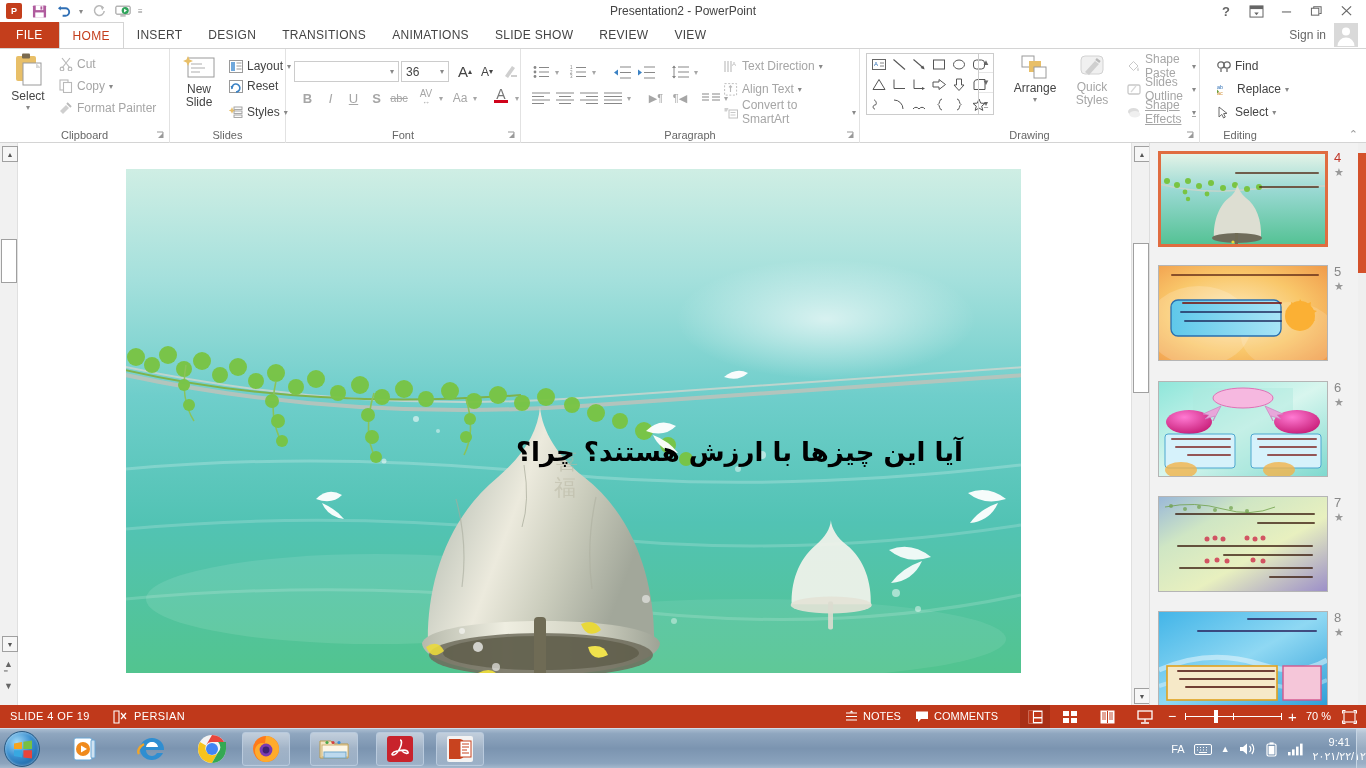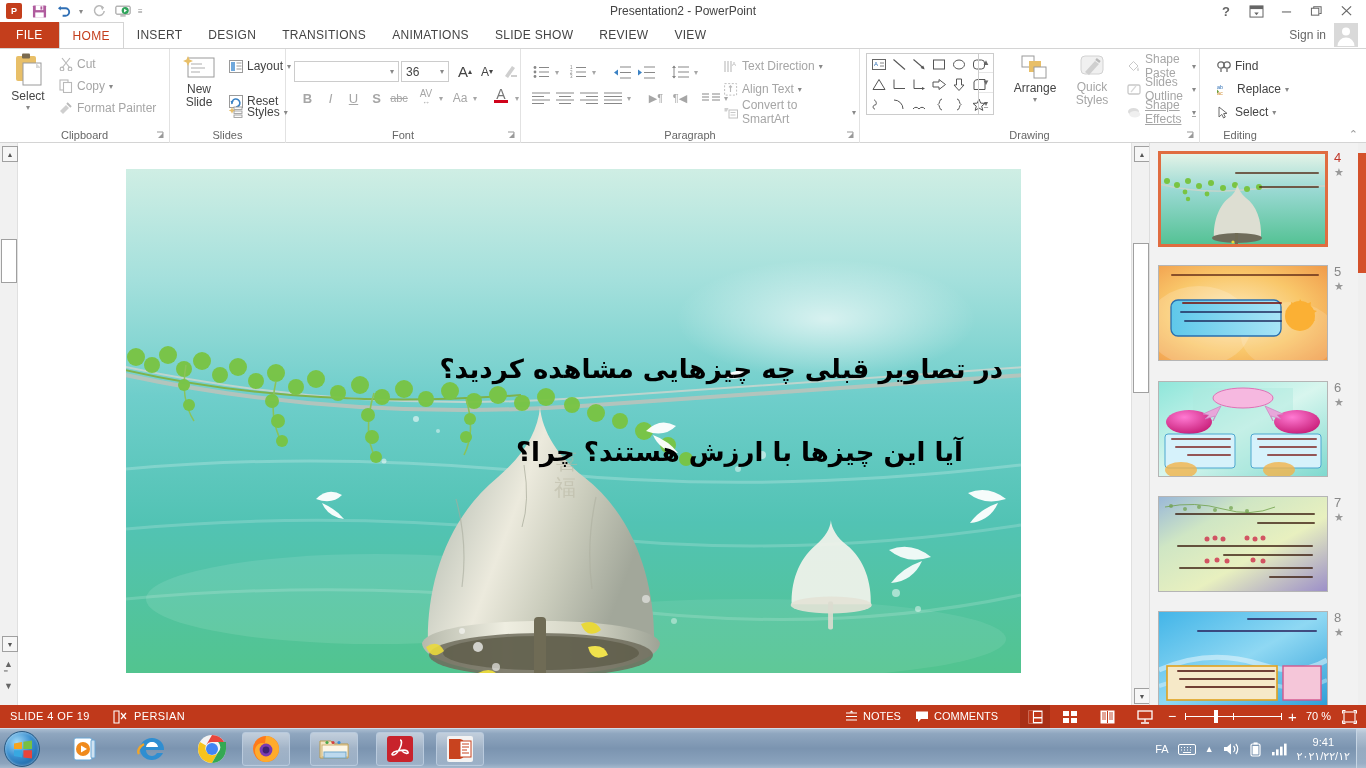--- a/index.html
+++ b/index.html
@@ -112,21 +112,21 @@
   .ztick{position:absolute;top:8px;width:1px;height:7px;background:#fff;}
   
   #taskbar{position:absolute;top:728px;left:0;width:1366px;height:40px;
      background:linear-gradient(180deg,#a9bcd0 0%,#8fa6bf 12%,#7b94b0 50%,#8ba3bd 88%,#a4b8cd 100%);
      border-top:1px solid #d0dcea;}
   #startorb{position:absolute;left:4px;top:2px;width:36px;height:36px;border-radius:50%;
      background:radial-gradient(circle at 35% 30%, #9fd8f7 0%, #3a8fd0 45%, #0d4f8c 100%);
      border:1px solid #2a5b84;box-shadow:0 0 3px rgba(255,255,255,.6) inset;}
   .tbtn{position:absolute;top:3px;width:48px;height:34px;display:flex;align-items:center;justify-content:center;}
   .tbtn.pinnedbox{border:1px solid #b9cadd;border-radius:3px;background:linear-gradient(180deg,rgba(255,255,255,.45),rgba(255,255,255,.12));}
-  #tray{position:absolute;right:0;top:0;height:40px;display:flex;align-items:center;gap:9px;padding-right:16px;color:#fff;font-size:11px;}
+  #tray{position:absolute;right:0;top:0;height:40px;display:flex;align-items:center;gap:9px;color:#fff;font-size:11px;}
   #clock{text-align:center;line-height:14px;font-size:11px;color:#fff;}
   #showdesk{position:absolute;right:0;top:0;width:10px;height:40px;background:linear-gradient(180deg,rgba(255,255,255,.35),rgba(255,255,255,.08));border-left:1px solid #c6d4e3;}
   svg{display:block;}
 </style>
 </head>
 <body>
 
 <div id="titlebar">
   <div id="win-title">Presentation2 - PowerPoint</div>
 
@@ -279,21 +279,21 @@
       <span class="ico">
           <svg width="14" height="13" viewBox="0 0 14 13">
             <rect x="0.5" y="0.5" width="13" height="12" fill="#fff" stroke="#9a9a9a"></rect>
             <rect x="2" y="2" width="4" height="9" fill="#6fa8dc"></rect>
             <path d="M7.5 3 h5 M7.5 6 h5 M7.5 9 h5" stroke="#9a9a9a" stroke-width="1"></path>
           </svg>
         </span>
       <span>Layout</span>
       <span class="caret">▾</span>
     </div>
-    <div class="small-btn enabled" style="position:absolute;left:56px;top:41px;">
+    <div class="small-btn enabled" style="position:absolute;left:56px;top:26px;">
       <span class="ico">
           <svg width="14" height="13" viewBox="0 0 14 13">
             <rect x="0.5" y="0.5" width="13" height="12" fill="#fff" stroke="#9a9a9a"></rect>
             <path d="M3 9 a4 4 0 1 1 4 3" fill="none" stroke="#3b82c4" stroke-width="1.6"></path>
             <path d="M1.5 6 L4.6 6 L3 9 Z" fill="#3b82c4"></path>
           </svg>
         </span>
       <span>Reset</span>
     </div>
     <div class="small-btn enabled" style="position:absolute;left:56px;top:52px;">
@@ -836,21 +836,20 @@
           <path d="M352 504 q16 -8 22 6 q-14 12 -22 -6 Z" fill="#e7d93f"></path>
           <path d="M300 478 q12 -8 18 4 q-12 10 -18 -4 Z" fill="#ead93c" opacity=".9"></path>
         </g>
 
         <path d="M415 530 q-40 36 -86 62" stroke="#7b7660" stroke-width="1.4" fill="none"></path>
         <path d="M415 530 q-20 46 -48 76" stroke="#7b7660" stroke-width="1.4" fill="none"></path>
         <path d="M415 530 q6 48 -12 80" stroke="#7b7660" stroke-width="1.4" fill="none"></path>
       </svg>
 
       <div id="slide-text">
-        <div class="stext" id="stext1">در تصاویر قبلی چه چیزهایی مشاهده کردید؟</div>
         <div class="stext" id="stext2">آیا این چیزها با ارزش هستند؟ چرا؟</div>
       </div>
     </div>
   </div>
 
   <div id="rightbar">
     <div class="sbtn" style="position:absolute;left:1px;top:2px;">▲</div>
     <div id="rthumb"></div>
     <div class="sbtn" style="position:absolute;left:1px;top:544px;">▼</div>
   </div>

